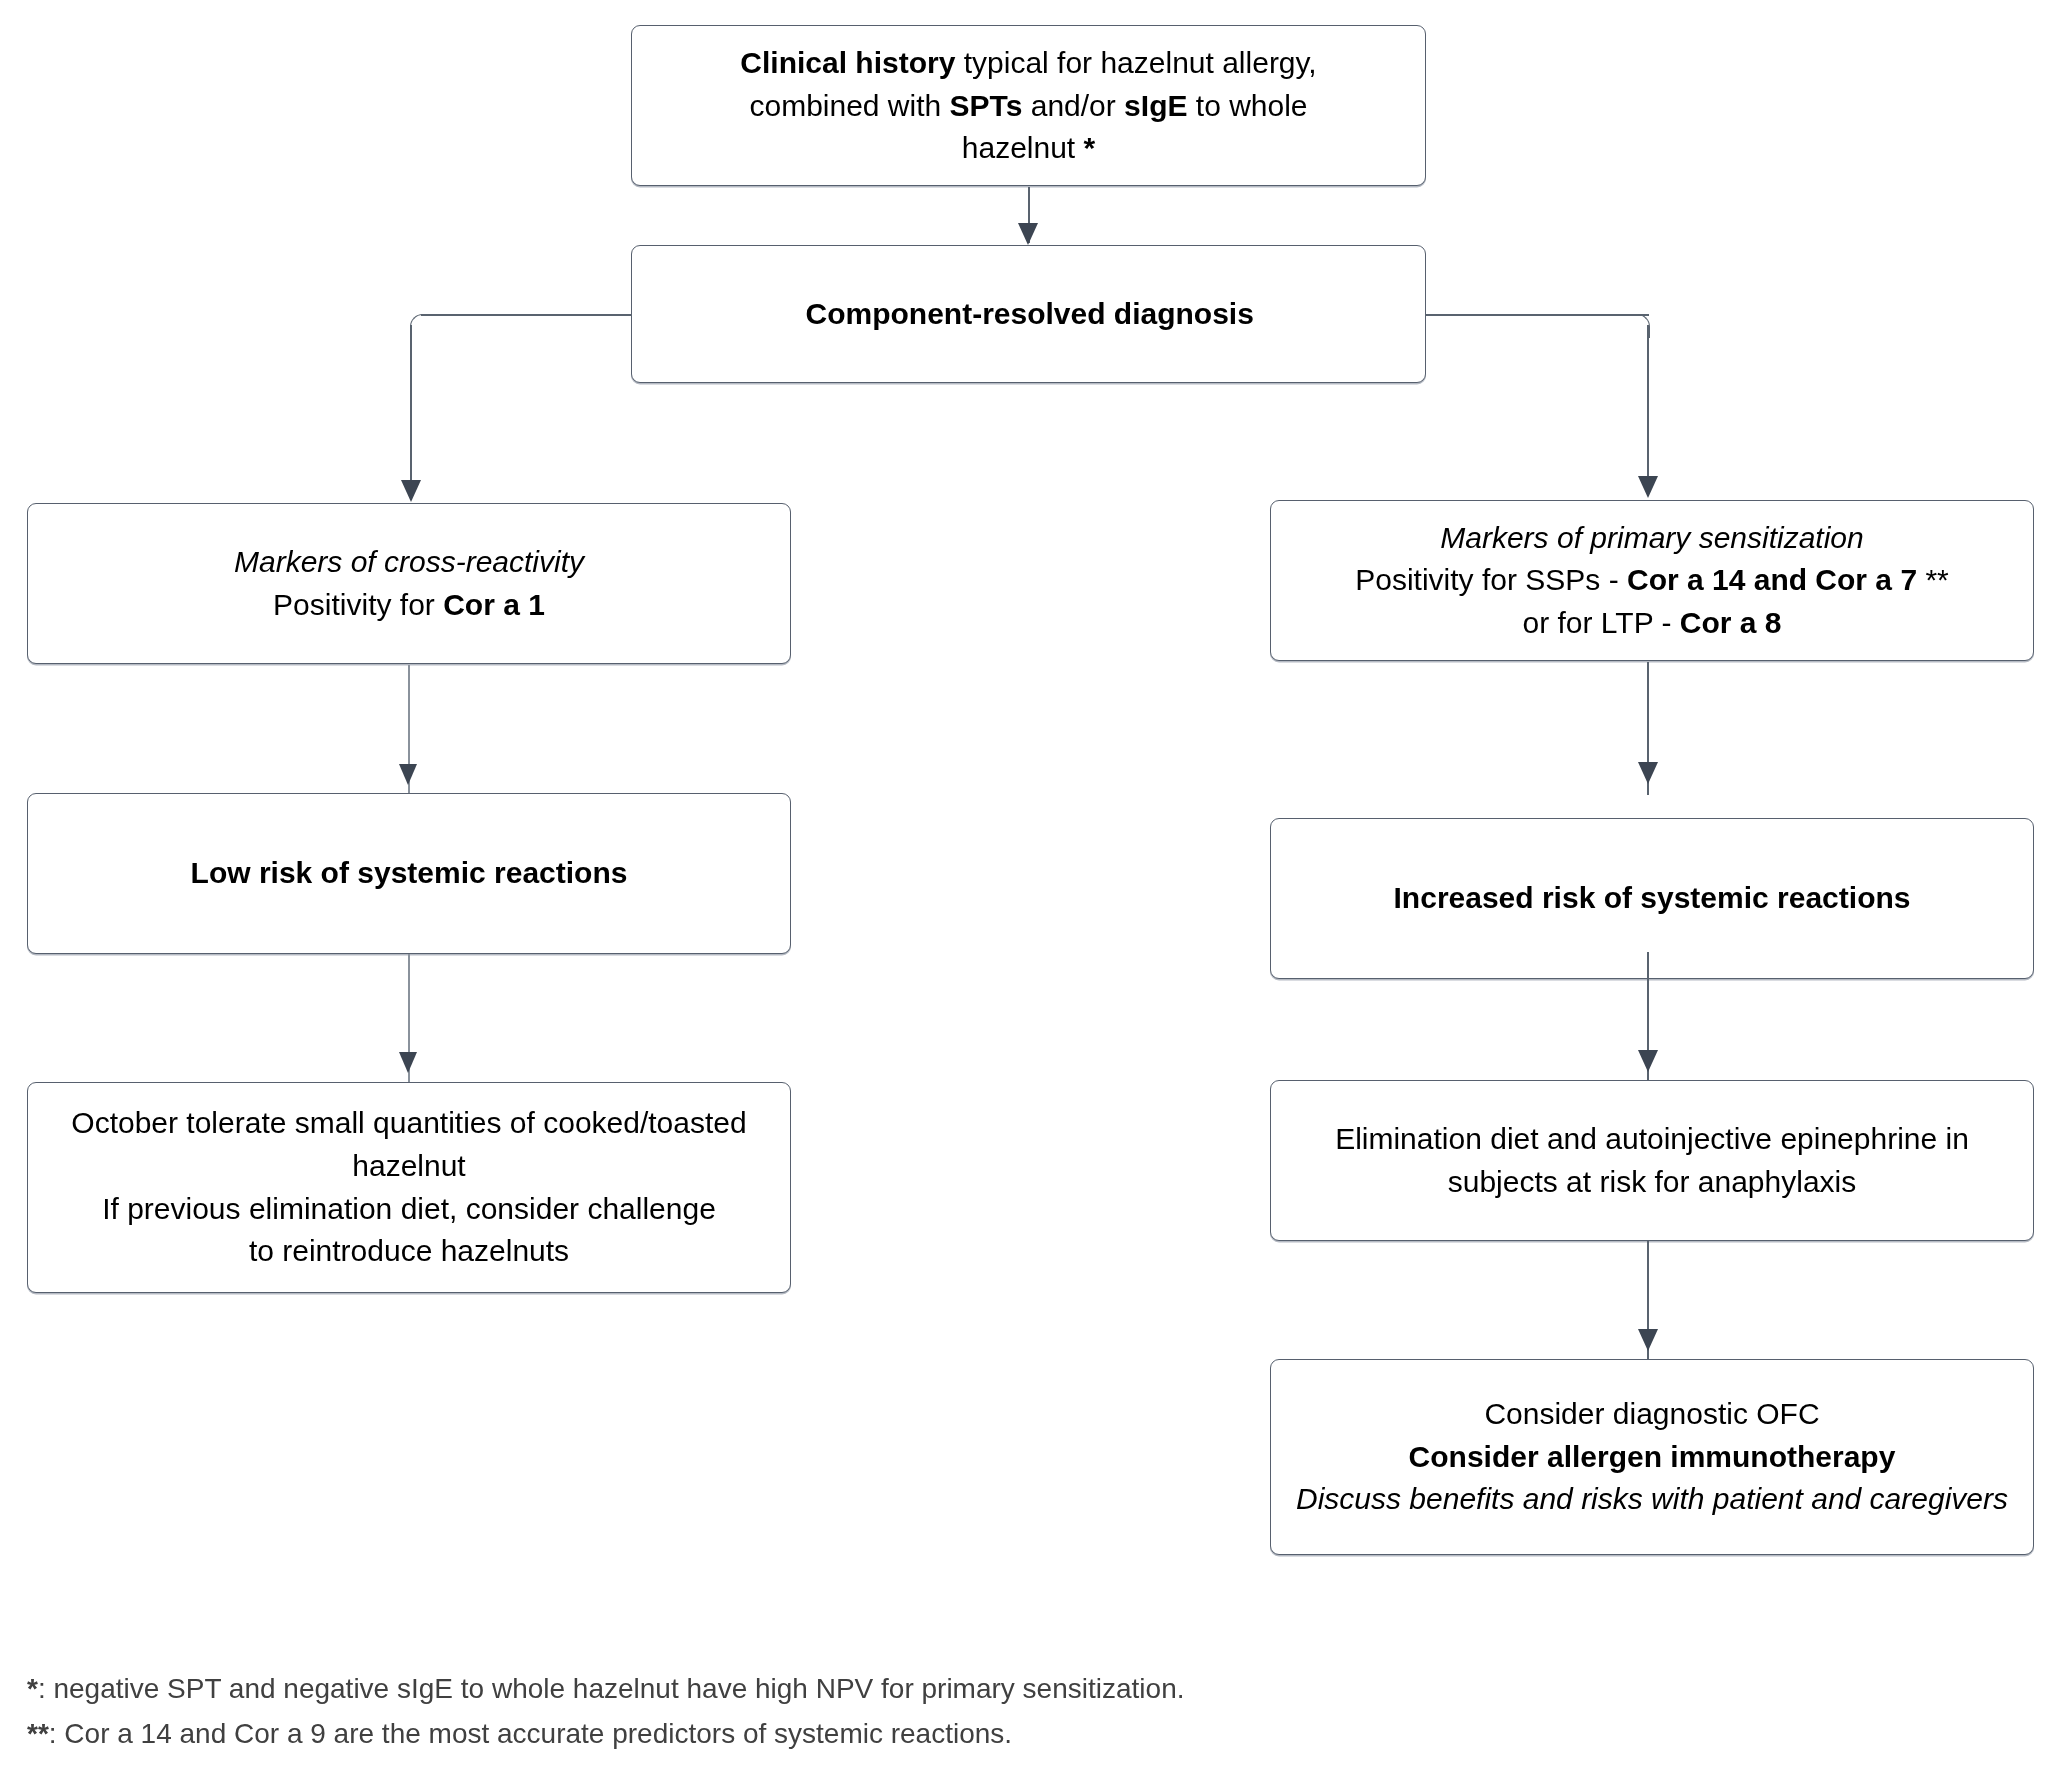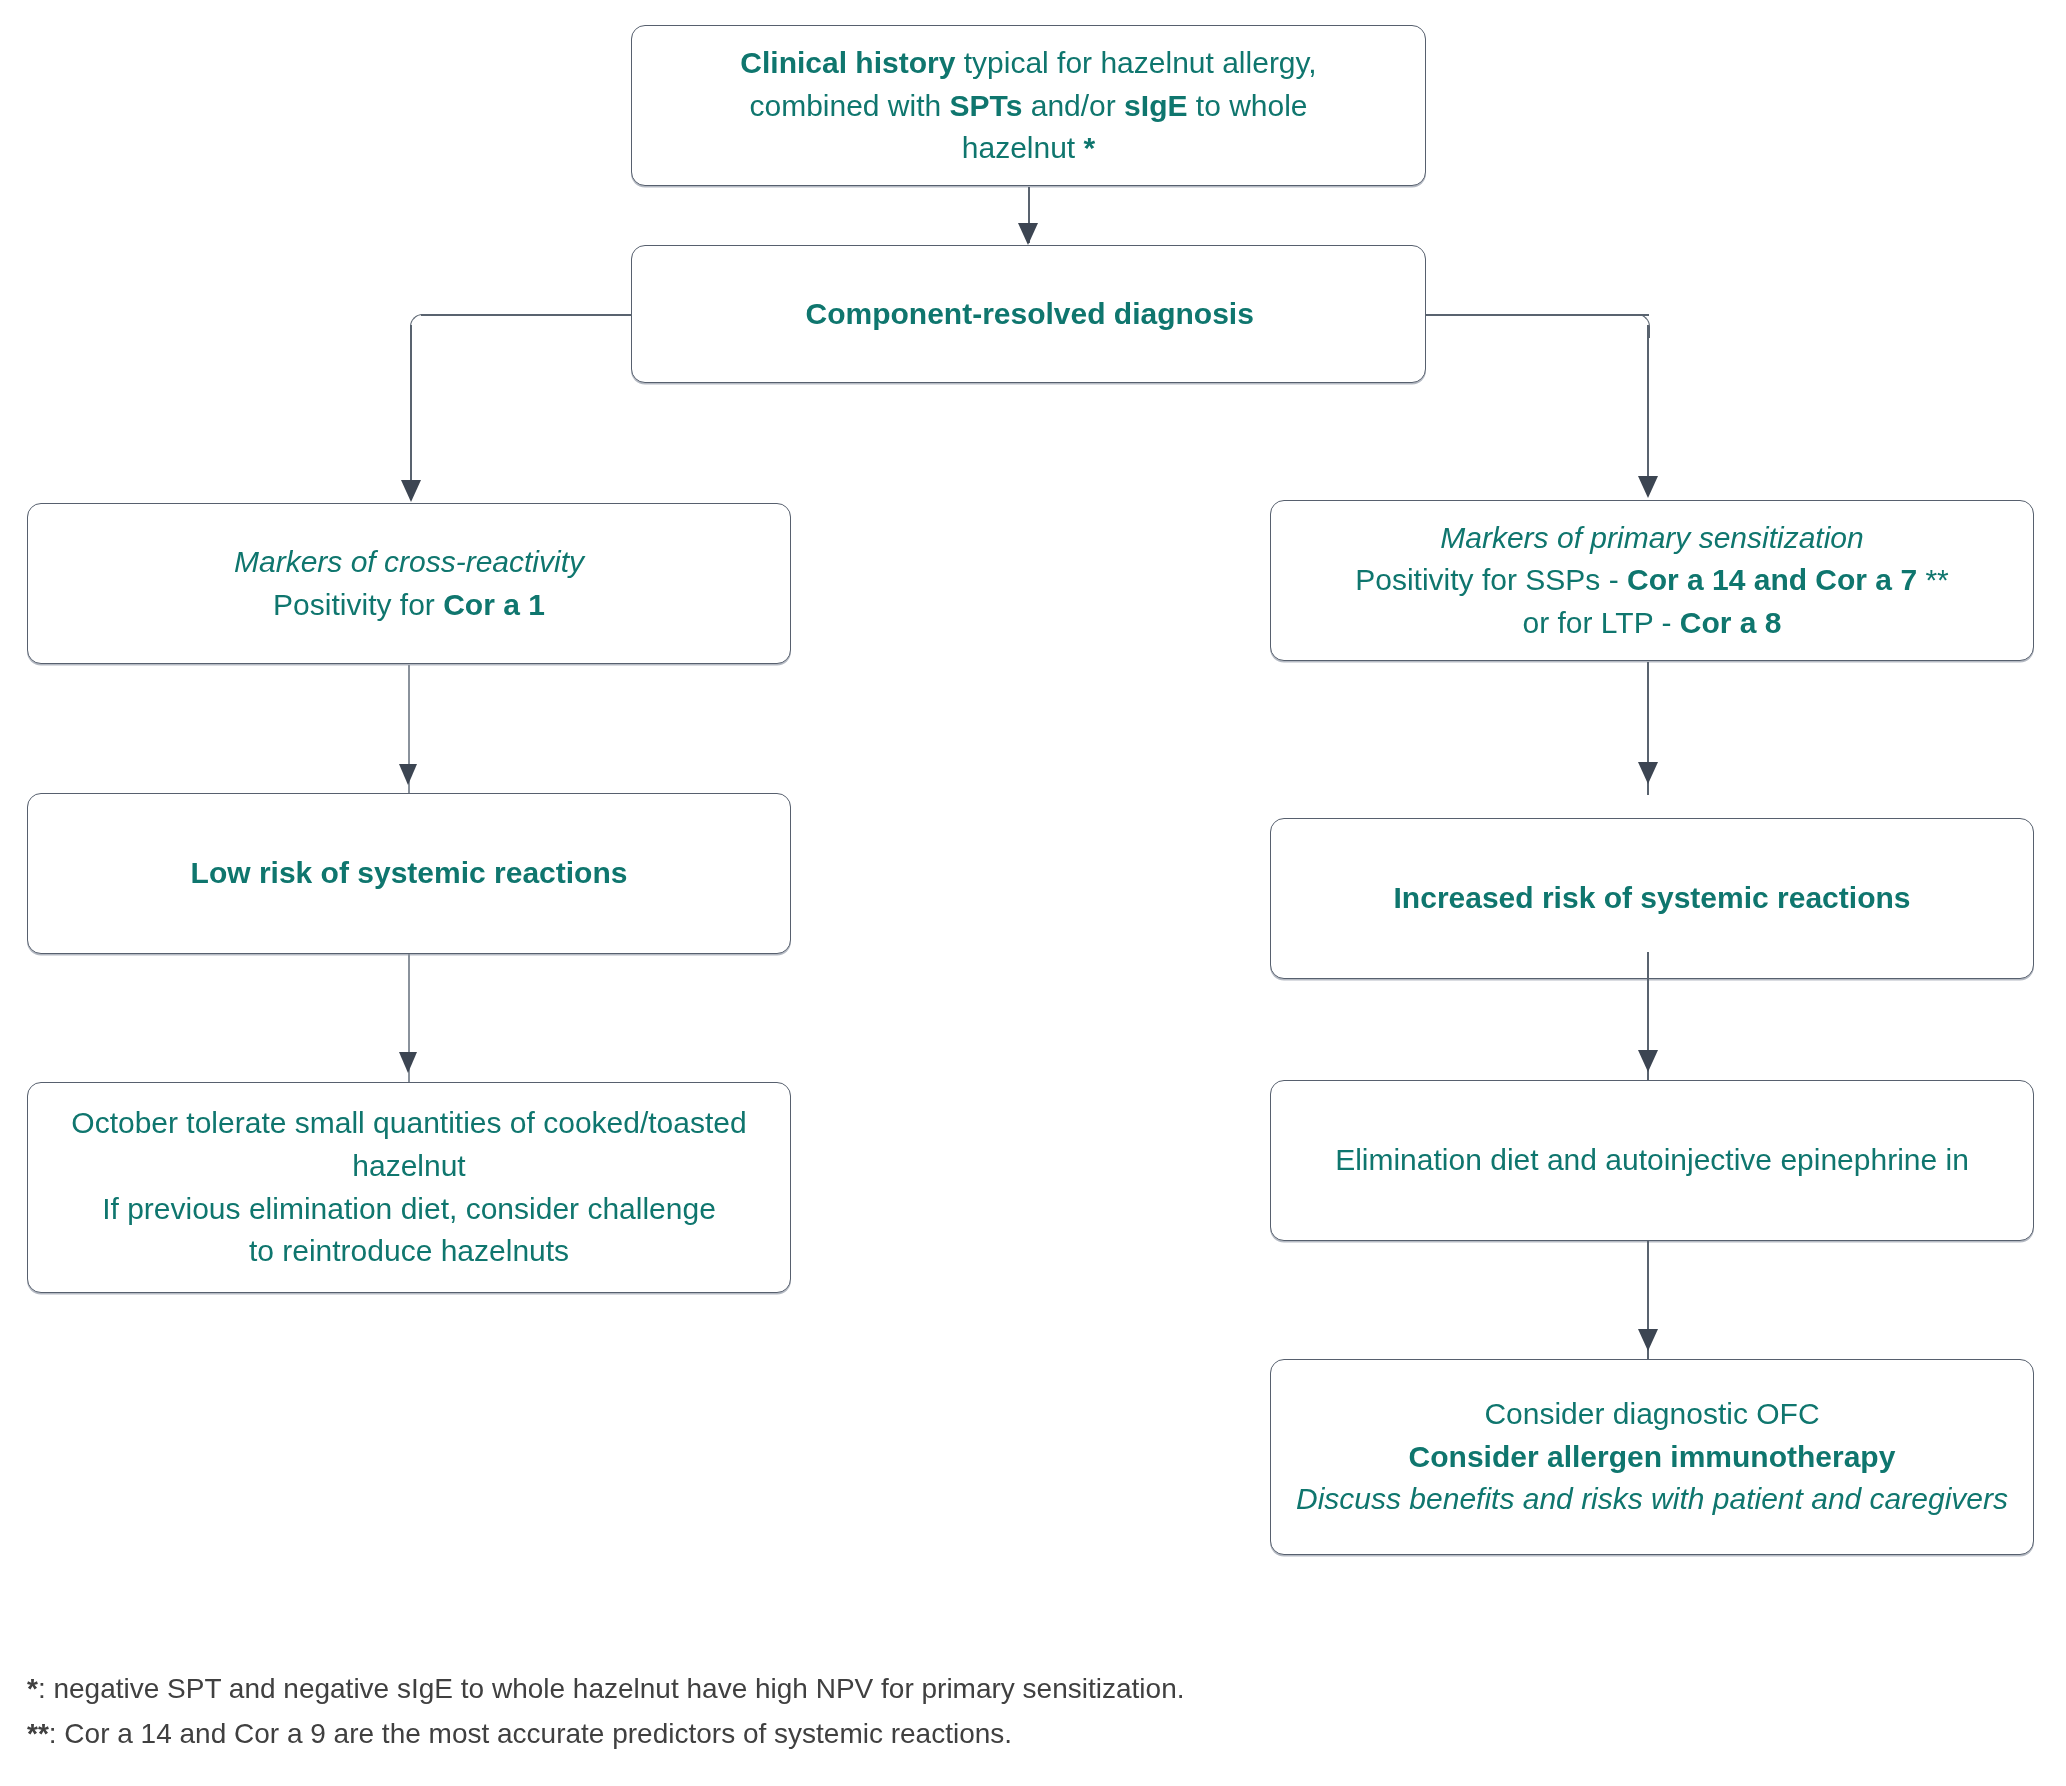--- a/index.html
+++ b/index.html
@@ -13,30 +13,30 @@
     height: 1786px;
     background: #ffffff;
     font-family: "Liberation Sans", sans-serif;
     color: #2e3a47;
     overflow: hidden;
   }
   .node {
     position: absolute;
     box-sizing: border-box;
     border: 1.5px solid #57606e;
-    border-radius: 14px;
+    border-radius: 9px;
     background: #ffffff;
     display: flex;
     align-items: center;
     justify-content: center;
     text-align: center;
     padding: 8.8px 16.6px;
     line-height: 1.42;
     font-size: 30px;
-    color: #0f766e;
+    color: #000000;
     box-shadow: 0 1.5px 0 0 rgba(120,130,145,0.55);
   }
   .node .inner { width: 100%; }
   .b { font-weight: bold; }
   .i { font-style: italic; }
   .vline, .hline {
     position: absolute;
     background: #59636f;
   }
   .vline.thin, .hline.thin { background: #8a929c; }
@@ -151,20 +151,21 @@
       <div class="b">Increased risk of systemic reactions</div>
     </div>
   </div>
 
   <div class="vline" style="left:1647px; top:952px; width:2.4px; height:130px;"></div>
   <div class="arrow" style="left:1638px; top:1050px;"></div>
 
   <div class="node" style="left:1270px; top:1080px; width:764px; height:161px;">
     <div class="inner">
       <div>Elimination diet and autoinjective epinephrine in</div>
+      <div>subjects at risk for anaphylaxis</div>
     </div>
   </div>
 
   <div class="vline" style="left:1647px; top:1241px; width:2.4px; height:120px;"></div>
   <div class="arrow" style="left:1638px; top:1329px;"></div>
 
   <div class="node" style="left:1270px; top:1359px; width:764px; height:196px;">
     <div class="inner">
       <div>Consider diagnostic OFC</div>
       <div class="b">Consider allergen immunotherapy</div>

